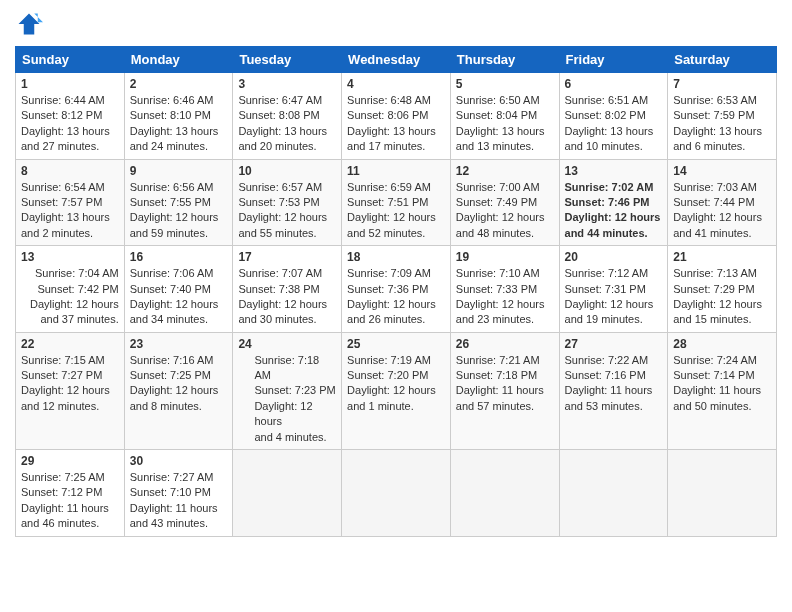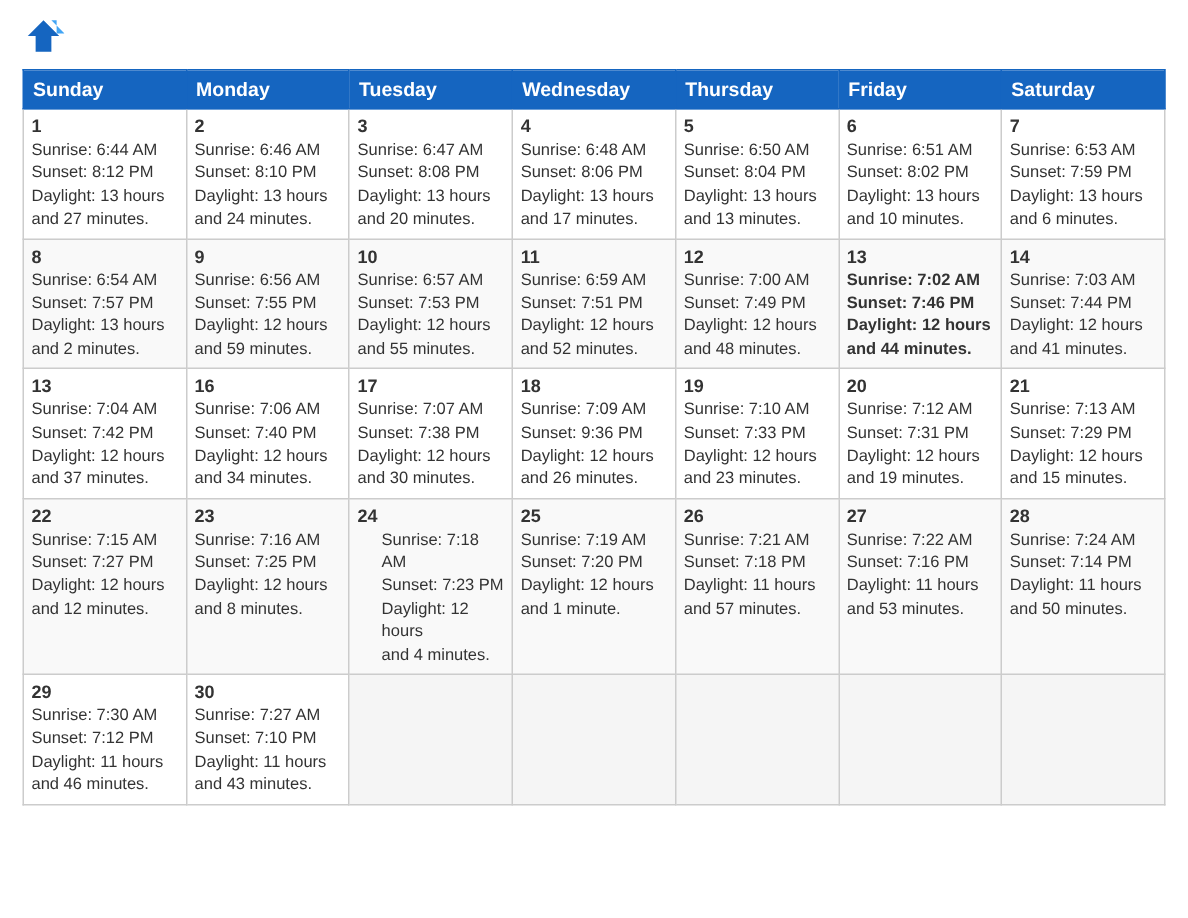--- a/index.html
+++ b/index.html
@@ -225,21 +225,21 @@
             <span class="day-number">14</span>
             <div class="day-info" style="white-space: pre-line;">Sunrise: 7:03 AM
 Sunset: 7:44 PM
 Daylight: 12 hours
 and 41 minutes.</div>
           </td>
         </tr>
         <tr>
           <td>
             <span class="day-number">13</span>
-            <div class="day-info" style="white-space: pre-line;">Sunrise: 7:04 AM
+            <div class="day-info" style="white-space: pre-line; text-align: right;">Sunrise: 7:04 AM
 Sunset: 7:42 PM
 Daylight: 12 hours
 and 37 minutes.</div>
           </td>
           <td>
             <span class="day-number">16</span>
             <div class="day-info" style="white-space: pre-line;">Sunrise: 7:06 AM
 Sunset: 7:40 PM
 Daylight: 12 hours
 and 34 minutes.</div>
@@ -247,21 +247,21 @@
           <td>
             <span class="day-number">17</span>
             <div class="day-info" style="white-space: pre-line;">Sunrise: 7:07 AM
 Sunset: 7:38 PM
 Daylight: 12 hours
 and 30 minutes.</div>
           </td>
           <td>
             <span class="day-number">18</span>
             <div class="day-info" style="white-space: pre-line;">Sunrise: 7:09 AM
-Sunset: 9:36 PM
+Sunset: 7:36 PM
 Daylight: 12 hours
 and 26 minutes.</div>
           </td>
           <td>
             <span class="day-number">19</span>
             <div class="day-info" style="white-space: pre-line;">Sunrise: 7:10 AM
 Sunset: 7:33 PM
 Daylight: 12 hours
 and 23 minutes.</div>
           </td>
@@ -327,21 +327,21 @@
             <span class="day-number">28</span>
             <div class="day-info" style="white-space: pre-line;">Sunrise: 7:24 AM
 Sunset: 7:14 PM
 Daylight: 11 hours
 and 50 minutes.</div>
           </td>
         </tr>
         <tr>
           <td>
             <span class="day-number">29</span>
-            <div class="day-info" style="white-space: pre-line;">Sunrise: 7:30 AM
+            <div class="day-info" style="white-space: pre-line;">Sunrise: 7:25 AM
 Sunset: 7:12 PM
 Daylight: 11 hours
 and 46 minutes.</div>
           </td>
           <td>
             <span class="day-number">30</span>
             <div class="day-info" style="white-space: pre-line;">Sunrise: 7:27 AM
 Sunset: 7:10 PM
 Daylight: 11 hours
 and 43 minutes.</div>

